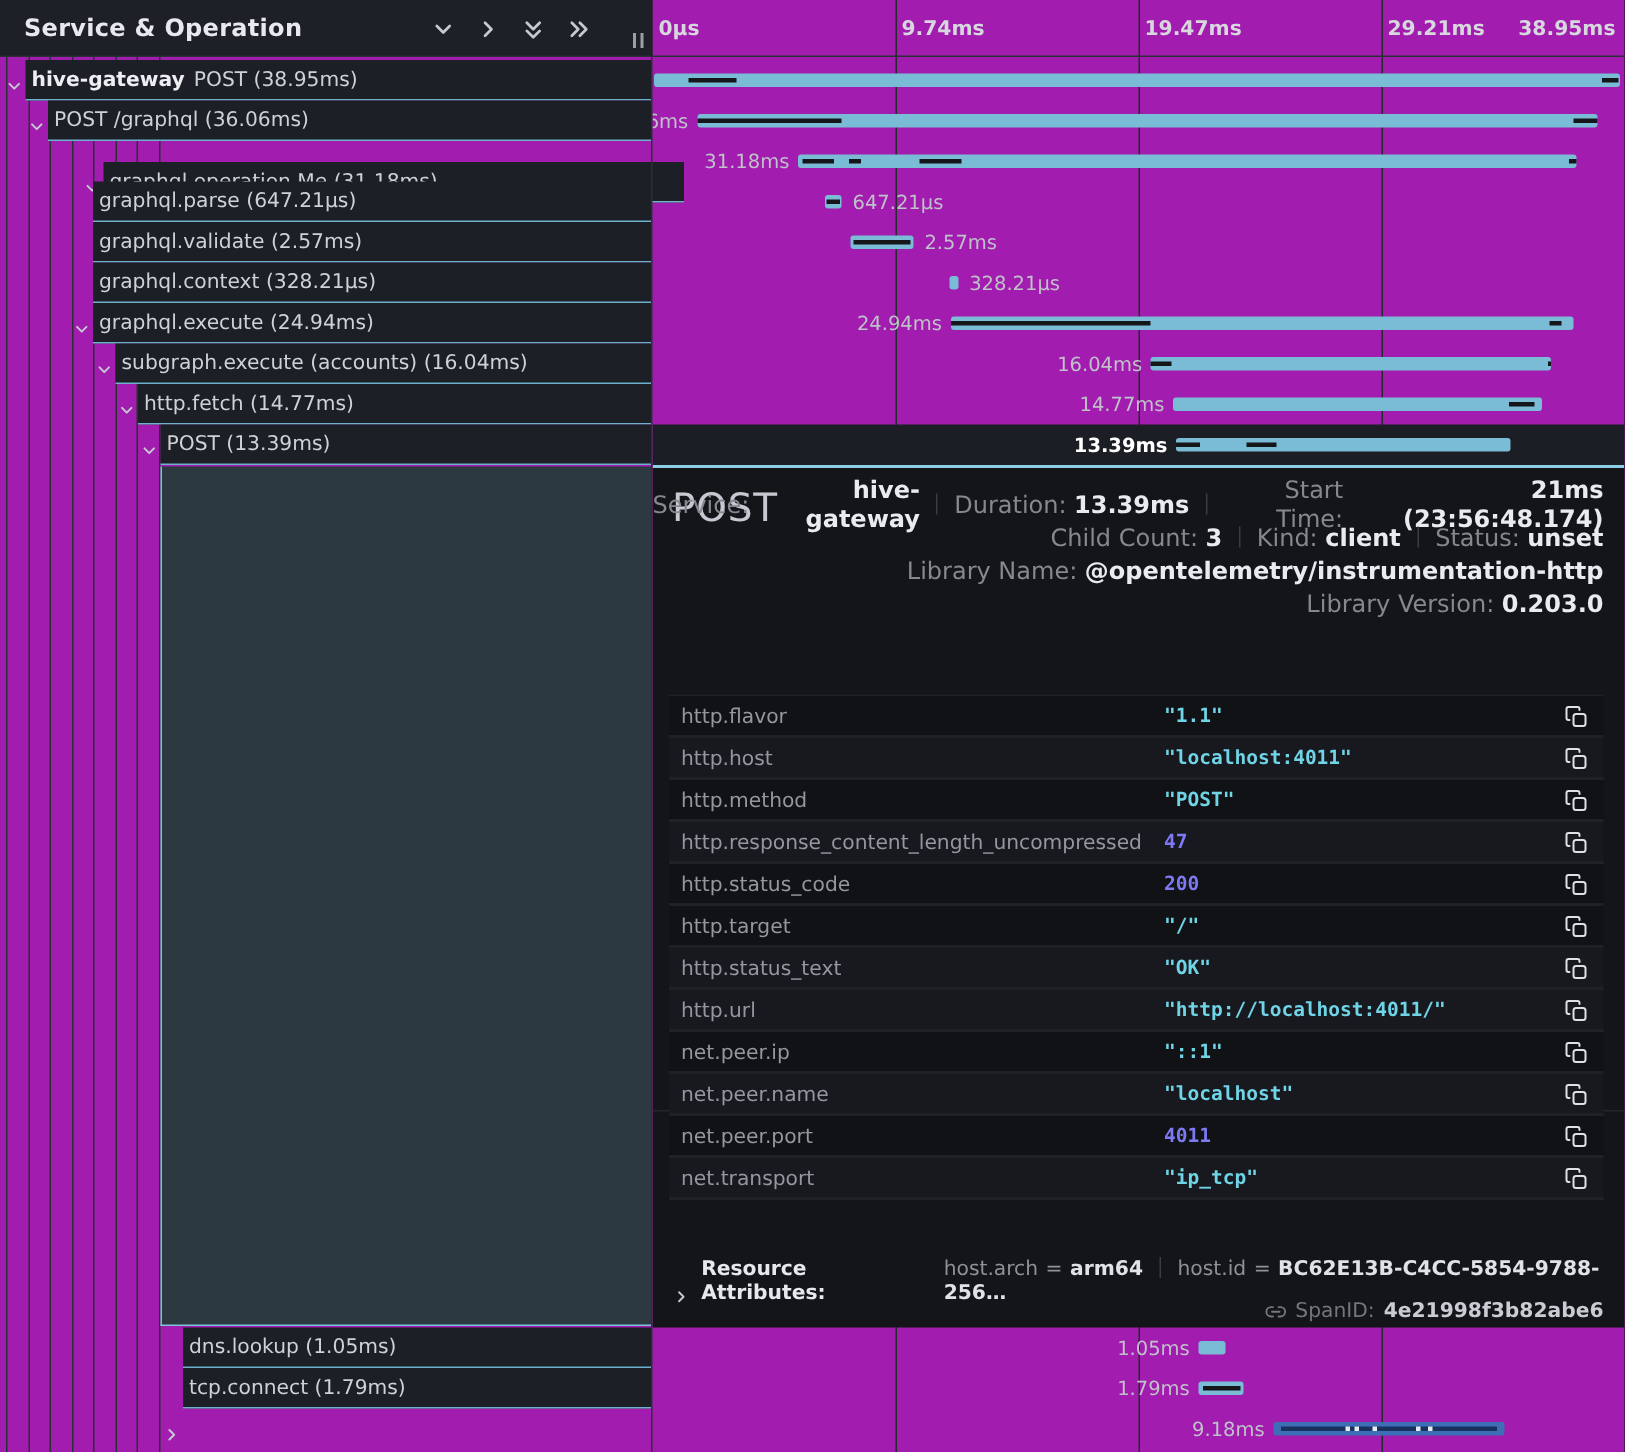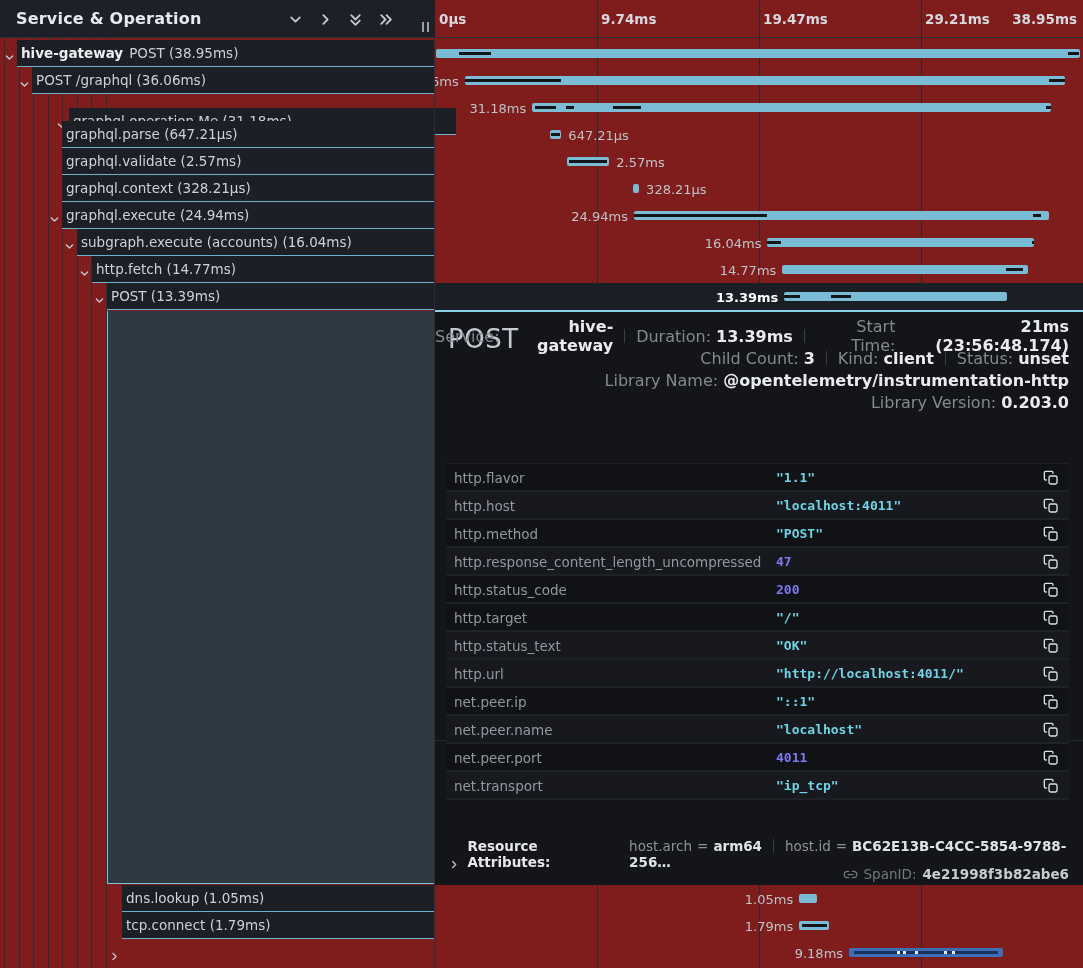--- a/index.html
+++ b/index.html
@@ -1,17 +1,17 @@
 <!DOCTYPE html>
 <html><head>
 <meta charset="utf-8">
 <style>
   * { margin:0; padding:0; box-sizing:border-box; }
   html,body { background:#131418; font-family:"DejaVu Sans","Liberation Sans",sans-serif; }
-  #stage { position:relative; width:1083px; height:968px; background:#7f1d1d; overflow:hidden; }
+  #stage { position:relative; width:1083px; height:968px; background:#a21caf; overflow:hidden; }
 
   
   #left-header { position:absolute; left:0; top:0; width:435px; height:38px;
     background:#1d2026; border-bottom:1px solid #2c2f35; z-index:6; display:flex; align-items:center; }
   #left-header .title { font-size:16px; font-weight:bold; color:#e8e9ee; margin-left:16px; letter-spacing:.2px; }
   #left-header .hdr-icons { position:absolute; right:42px; top:0; height:38px; display:flex; align-items:center; gap:15px; }
   .hdr-icon { width:15px; height:15px; display:inline-flex; cursor:pointer; }
   #resize-handle { position:absolute; right:6px; top:22px; display:flex; gap:3px; cursor:col-resize; }
   #resize-handle i { display:block; width:2px; height:10px; background:#9b9ea5; }
 

